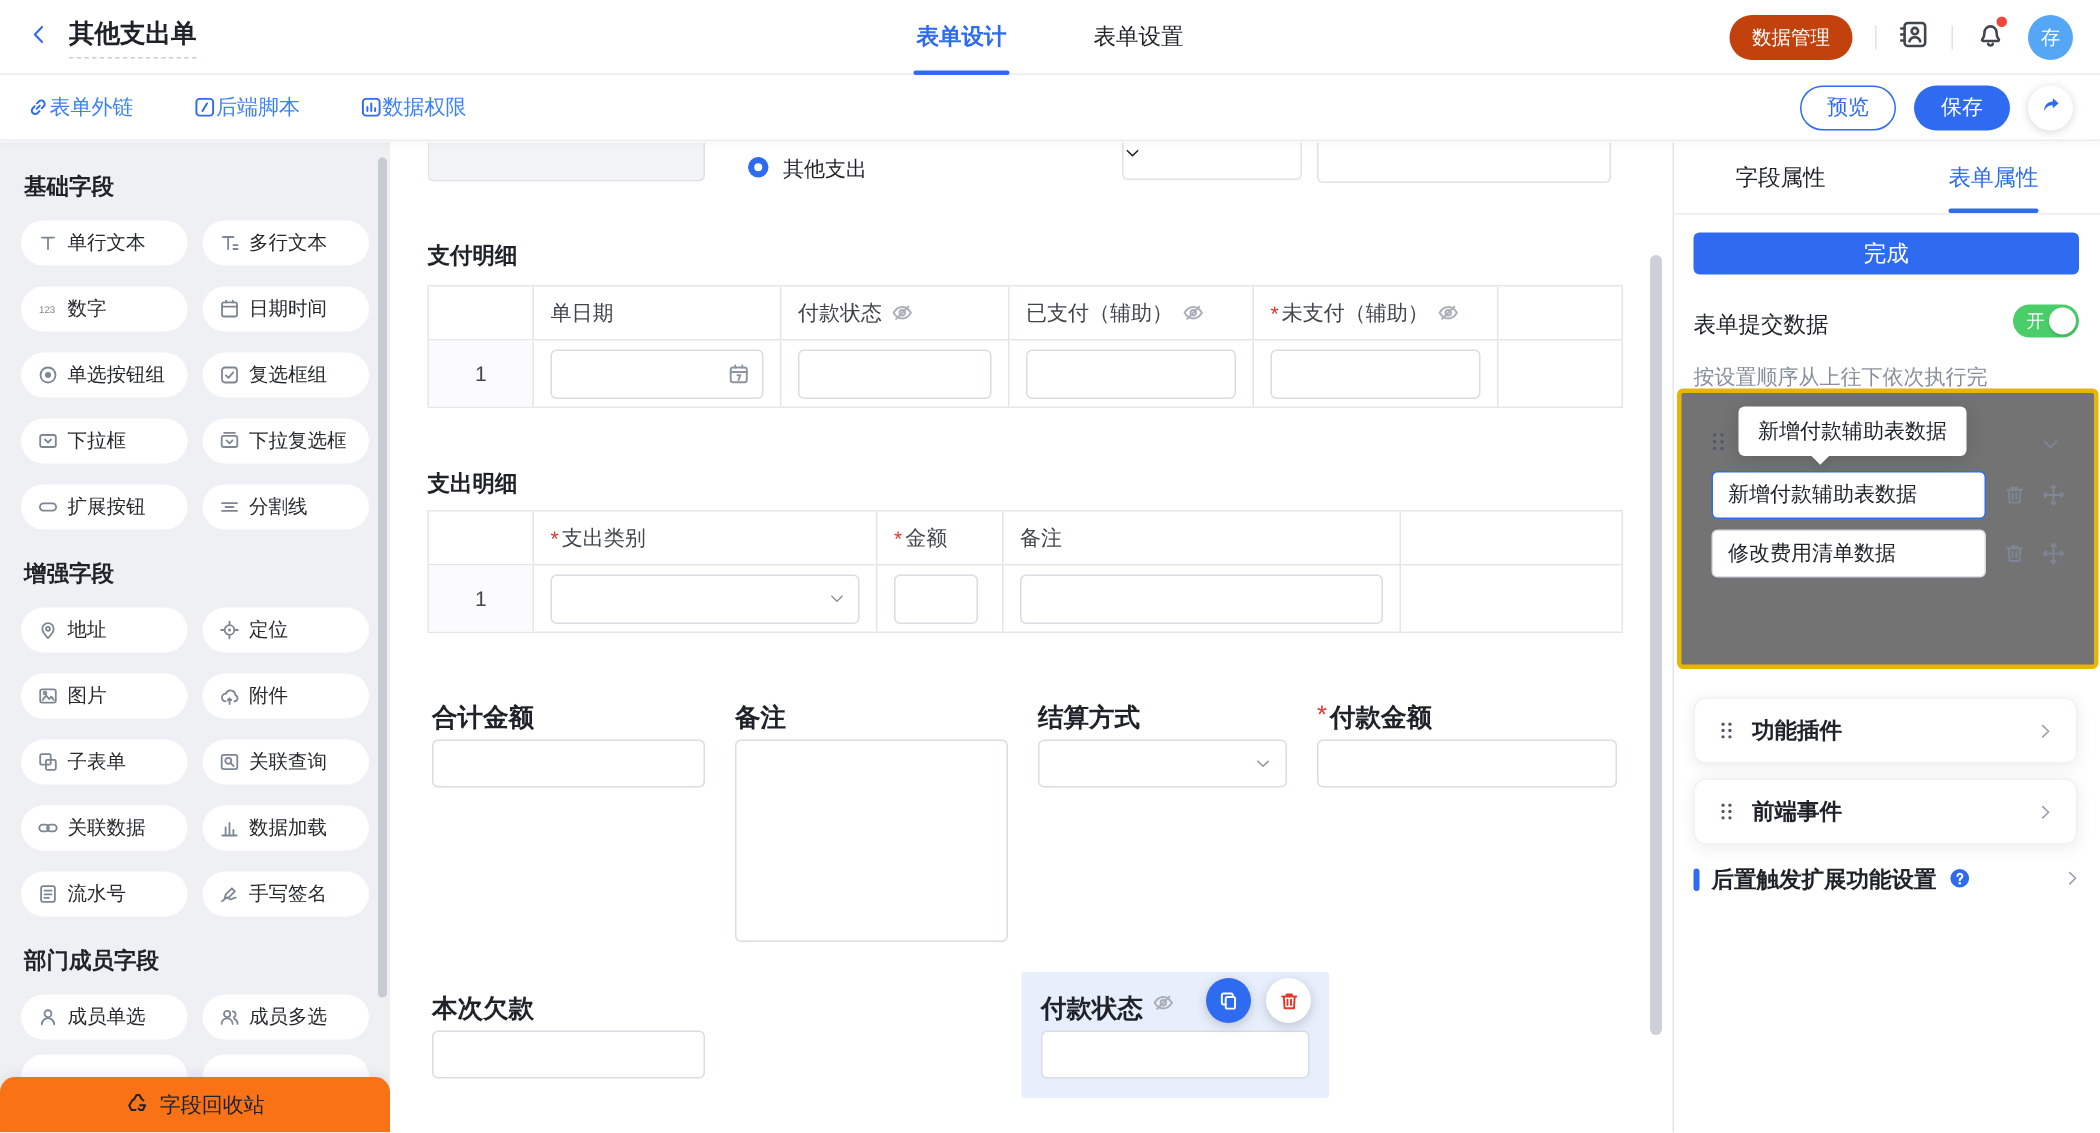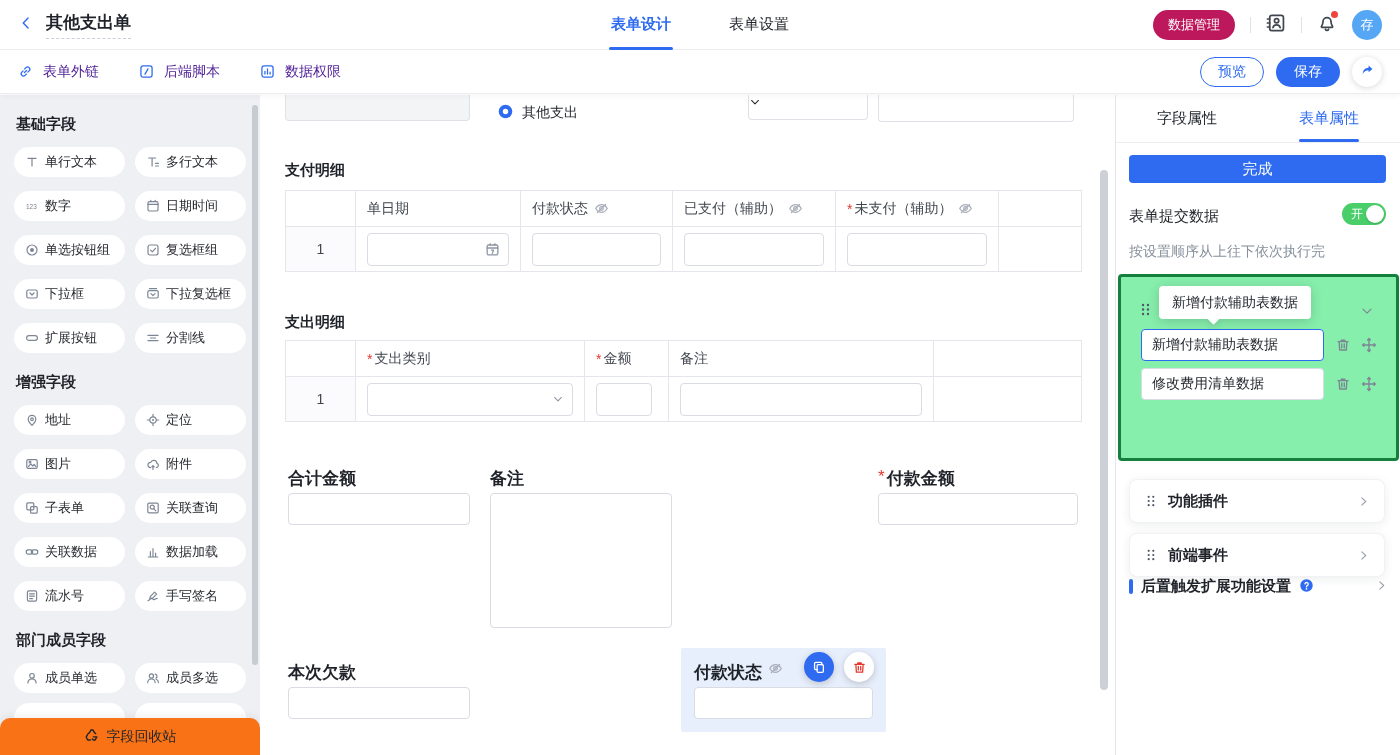--- a/index.html
+++ b/index.html
@@ -8,28 +8,28 @@
 .ic{display:inline-flex;color:#7d8694;flex:none}
 
 .hdr{height:50px;display:flex;align-items:center;padding:0 18px;border-bottom:1px solid #ebedf0;background:#fff;position:relative;z-index:5}
 .back{color:#2e6bf0;display:flex;margin-right:12px;cursor:pointer}
 .title{font-size:17px;font-weight:bold;padding-bottom:4px;border-bottom:1px dashed #c9ced6;cursor:text}
 .hdr-tabs{position:absolute;left:50%;transform:translateX(-50%);display:flex;gap:58px;height:50px;align-items:flex-end}
 .htab{font-size:15px;position:relative;height:100%;display:flex;align-items:center;cursor:pointer;color:#1f2329}
 .htab.active{color:#2e6bf0;font-weight:bold}
 .htab.active::after{content:"";position:absolute;bottom:0;left:-2px;right:-2px;height:3px;background:#2e6bf0;border-radius:2px}
 .hdr-right{margin-left:auto;display:flex;align-items:center;gap:15px}
-.green-pill{background:#be185d;color:#fff;font-size:13px;padding:6px 15px;border-radius:16px;cursor:pointer;border:none}
+.green-pill{background:#c2410c;color:#fff;font-size:13px;padding:6px 15px;border-radius:16px;cursor:pointer;border:none}
 .vdiv{width:1px;height:16px;background:#e0e2e8}
 .icon-btn{color:#41464e;display:flex;cursor:pointer;position:relative}
 .bell-dot{position:absolute;top:-2px;right:-1px;width:7px;height:7px;border-radius:50%;background:#f0443c}
 .avatar{width:30px;height:30px;border-radius:50%;background:#55a7f5;color:#fff;font-size:13px;display:flex;align-items:center;justify-content:center;cursor:pointer}
 
 .tbar{height:44px;display:flex;align-items:center;padding:0 18px;border-bottom:1px solid #ebedf0;background:#fff;box-shadow:0 2px 6px rgba(31,35,41,.04);position:relative;z-index:4}
-.tlink{color:#4c1d95;font-size:14px;display:flex;align-items:center;gap:10px;margin-right:40px;cursor:pointer}
+.tlink{color:#3b82f6;font-size:14px;display:flex;align-items:center;gap:0;margin-right:40px;cursor:pointer}
 .tlink .ic{color:#2e6bf0}
 .tbar-right{margin-left:auto;display:flex;align-items:center;gap:12px}
 .btn-preview{border:1px solid #2e6bf0;color:#2e6bf0;background:#fff;font-size:14px;padding:5px 17px;border-radius:16px;cursor:pointer}
 .btn-save{background:#2e6bf0;color:#fff;font-size:14px;border:none;padding:6px 18px;border-radius:16px;cursor:pointer}
 .btn-share{width:30px;height:30px;border-radius:50%;background:#fff;box-shadow:0 1px 6px rgba(31,35,41,.18);display:flex;align-items:center;justify-content:center;color:#2e6bf0;cursor:pointer}
 
 .main{position:absolute;top:95px;left:0;right:0;bottom:0;display:flex}
 
 .sidebar{width:260px;background:#eef0f4;position:relative;padding:12px 14px;overflow:hidden;flex:none}
 .sec-title{font-size:15px;font-weight:bold;margin:8px 0 13px 2px}
@@ -70,30 +70,30 @@
 .rp-tabs{height:48px;display:flex;border-bottom:1px solid #ebedf0}
 .rp-tab{flex:1;display:flex;align-items:center;justify-content:center;font-size:15px;cursor:pointer;position:relative;color:#1f2329}
 .rp-tab.active{color:#2e6bf0;font-weight:normal}
 .rp-tab.active::after{content:"";position:absolute;bottom:0;left:50%;transform:translateX(-50%);width:60px;height:3px;background:#2e6bf0;border-radius:2px}
 .btn-done{position:absolute;left:13px;right:14px;top:60px;height:28px;background:#2e6bf0;color:#fff;font-size:15px;border:none;border-radius:4px;cursor:pointer}
 .submit-label{position:absolute;left:13px;top:112px;font-size:15px;font-weight:normal}
 .toggle{position:absolute;right:14px;top:108px;width:44px;height:22px;border-radius:11px;background:#49ce69;cursor:pointer}
 .toggle .t-txt{position:absolute;left:9px;top:4px;font-size:12px;color:#fff;line-height:14px}
 .toggle .knob{position:absolute;right:2px;top:2px;width:18px;height:18px;border-radius:50%;background:#fff;box-shadow:0 1px 2px rgba(0,0,0,.2)}
 .hint{position:absolute;left:13px;top:148px;font-size:14px;color:#86909c}
-.redbox{position:absolute;left:2px;top:179px;width:281px;height:187px;border:3px solid #15803d;border-radius:4px;background:#86efac}
+.redbox{position:absolute;left:2px;top:164px;width:281px;height:187px;border:3px solid #eab308;border-radius:4px;background:#737373}
 .rb-grip{position:absolute;left:17px;top:25px;color:#4e5969;display:flex}
 .rb-chev{position:absolute;right:22px;top:27px;color:#7d8694;display:flex;cursor:pointer}
 .tooltip{position:absolute;left:38px;top:9px;height:33px;background:#fff;border-radius:4px;box-shadow:0 2px 12px rgba(31,35,41,.2);display:flex;align-items:center;padding:0 13px;font-size:14px;z-index:3;white-space:nowrap}
 .tooltip .notch{position:absolute;left:50px;bottom:-4px;width:9px;height:9px;background:#fff;transform:rotate(45deg);box-shadow:3px 3px 6px rgba(31,35,41,.08)}
 .as-box{position:absolute;left:20px;width:183px;height:32px;border:1px solid #d9dce3;border-radius:4px;display:flex;align-items:center;padding:0 10px;font-size:14px;background:#fff;cursor:pointer;white-space:nowrap;overflow:hidden}
 .as-box.on{border:1.5px solid #2e6bf0}
 .as-ic{position:absolute;color:#7d8694;display:flex;cursor:pointer}
 .btn-newdata{position:absolute;left:19px;top:131px;width:235px;height:31px;border:1px solid #dfe1e6;background:#fff;border-radius:4px;font-size:14px;color:#26292e;cursor:pointer}
-.p-cards{position:absolute;left:13px;right:15px;top:384px;display:flex;flex-direction:column;gap:10px}
+.p-cards{position:absolute;left:13px;right:15px;top:370px;display:flex;flex-direction:column;gap:10px}
 .p-card{height:44px;background:#fff;border:1px solid #f1f2f5;border-radius:8px;box-shadow:0 2px 10px rgba(31,35,41,.08);display:flex;align-items:center;padding:0 14px;gap:10px;cursor:pointer}
 .p-card .grp{color:#4e5969;display:flex}
 .p-card-label{font-size:15px;font-weight:bold;flex:1}
 .chev{color:#9aa1ac;display:flex}
 .ext-row{position:absolute;left:13px;right:12px;top:482px;display:flex;align-items:center;gap:8px;cursor:pointer}
 .ext-bar{width:4px;height:15px;background:#2e6bf0;border-radius:2px}
 .ext-label{font-size:15px;font-weight:bold}
 .ext-q{color:#2e6bf0;display:flex}
 .ext-row .chev{margin-left:auto}
 </style>
@@ -520,20 +520,32 @@
           <span>合计金额</span>
         </div>
         <div class="ctrl-box" style="height:32px"></div>
       </div>
     <div class="fld" style="left:230px;top:372px;width:182px">
         <div class="fld-label">
           <span>备注</span>
         </div>
         <div class="ctrl-box" style="height:135px"></div>
       </div>
+    <div class="fld" style="left:432px;top:372px;width:166px">
+        <div class="fld-label">
+          <span>结算方式</span>
+        </div>
+        <div class="ctrl-box" style="height:32px">
+          <span class="ic">
+            <svg width="12" height="12" viewBox="0 0 14 14" fill="none" stroke="currentColor" stroke-width="1.2" stroke-linecap="round" stroke-linejoin="round">
+              <path d="M3 5.2 7 9.2l4-4"></path>
+            </svg>
+          </span>
+        </div>
+      </div>
     <div class="fld" style="left:618px;top:372px;width:200px">
         <div class="fld-label">
           <span class="star">*</span>
           <span>付款金额</span>
         </div>
         <div class="ctrl-box" style="height:32px"></div>
       </div>
     <div class="fld" style="left:28px;top:566px;width:182px">
         <div class="fld-label">
           <span>本次欠款</span>

